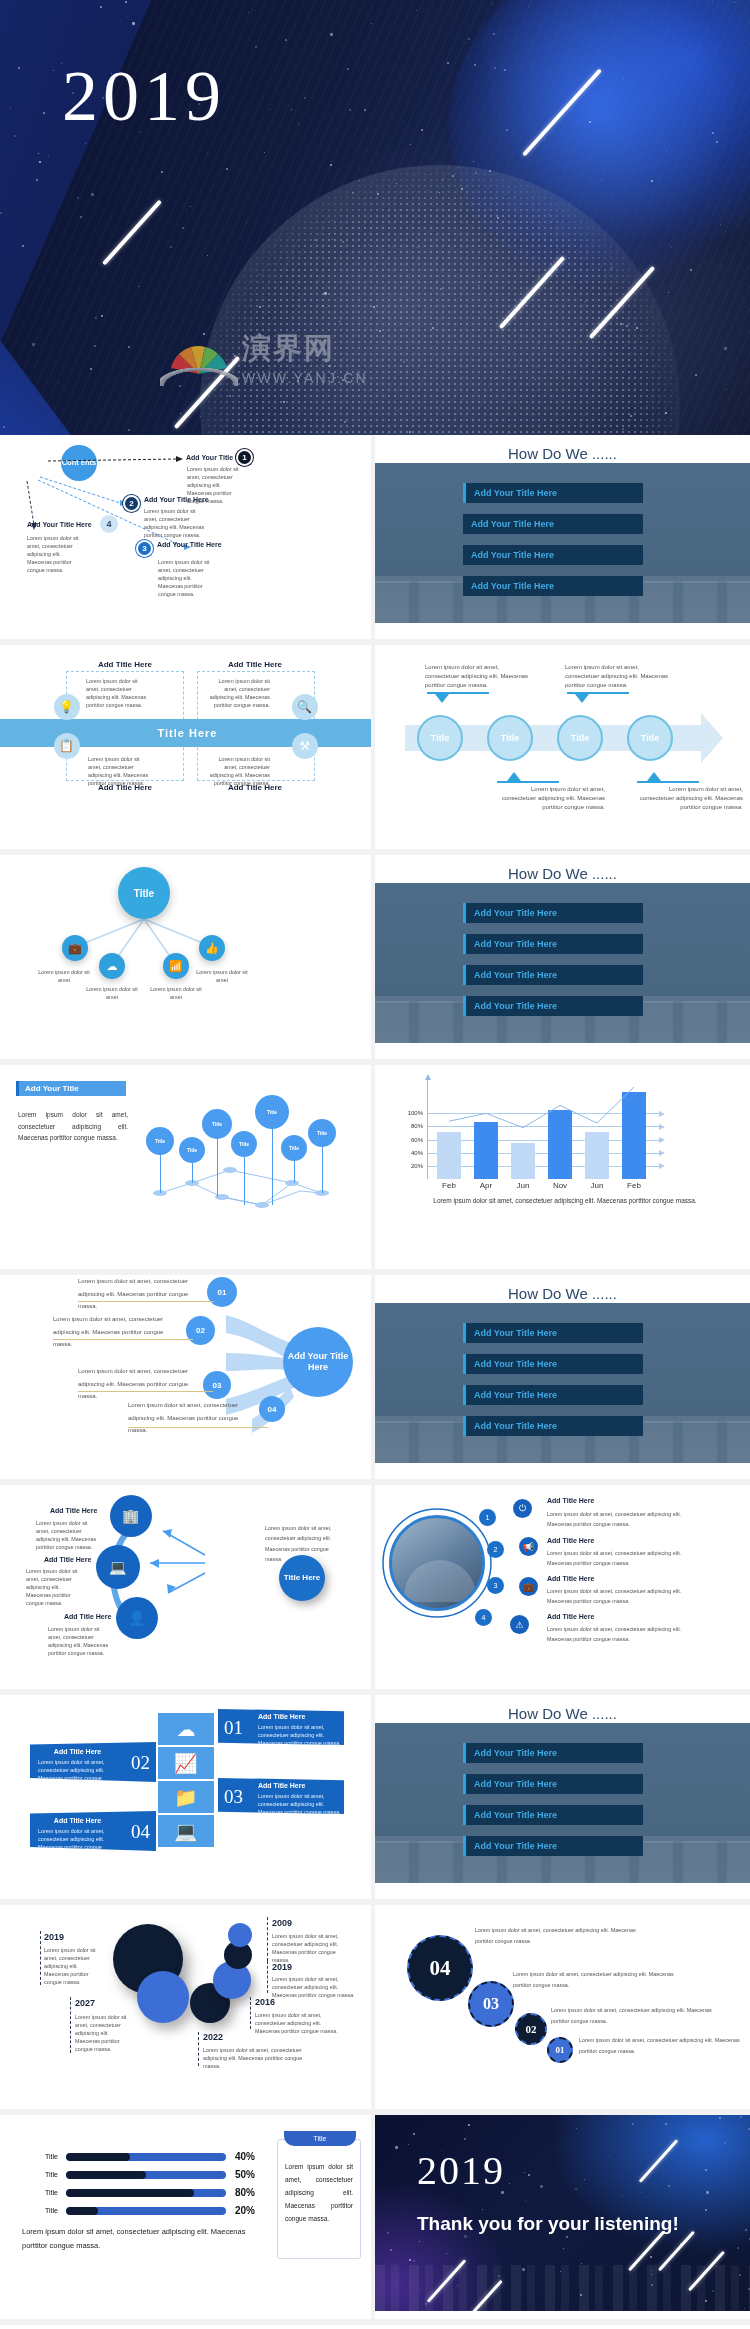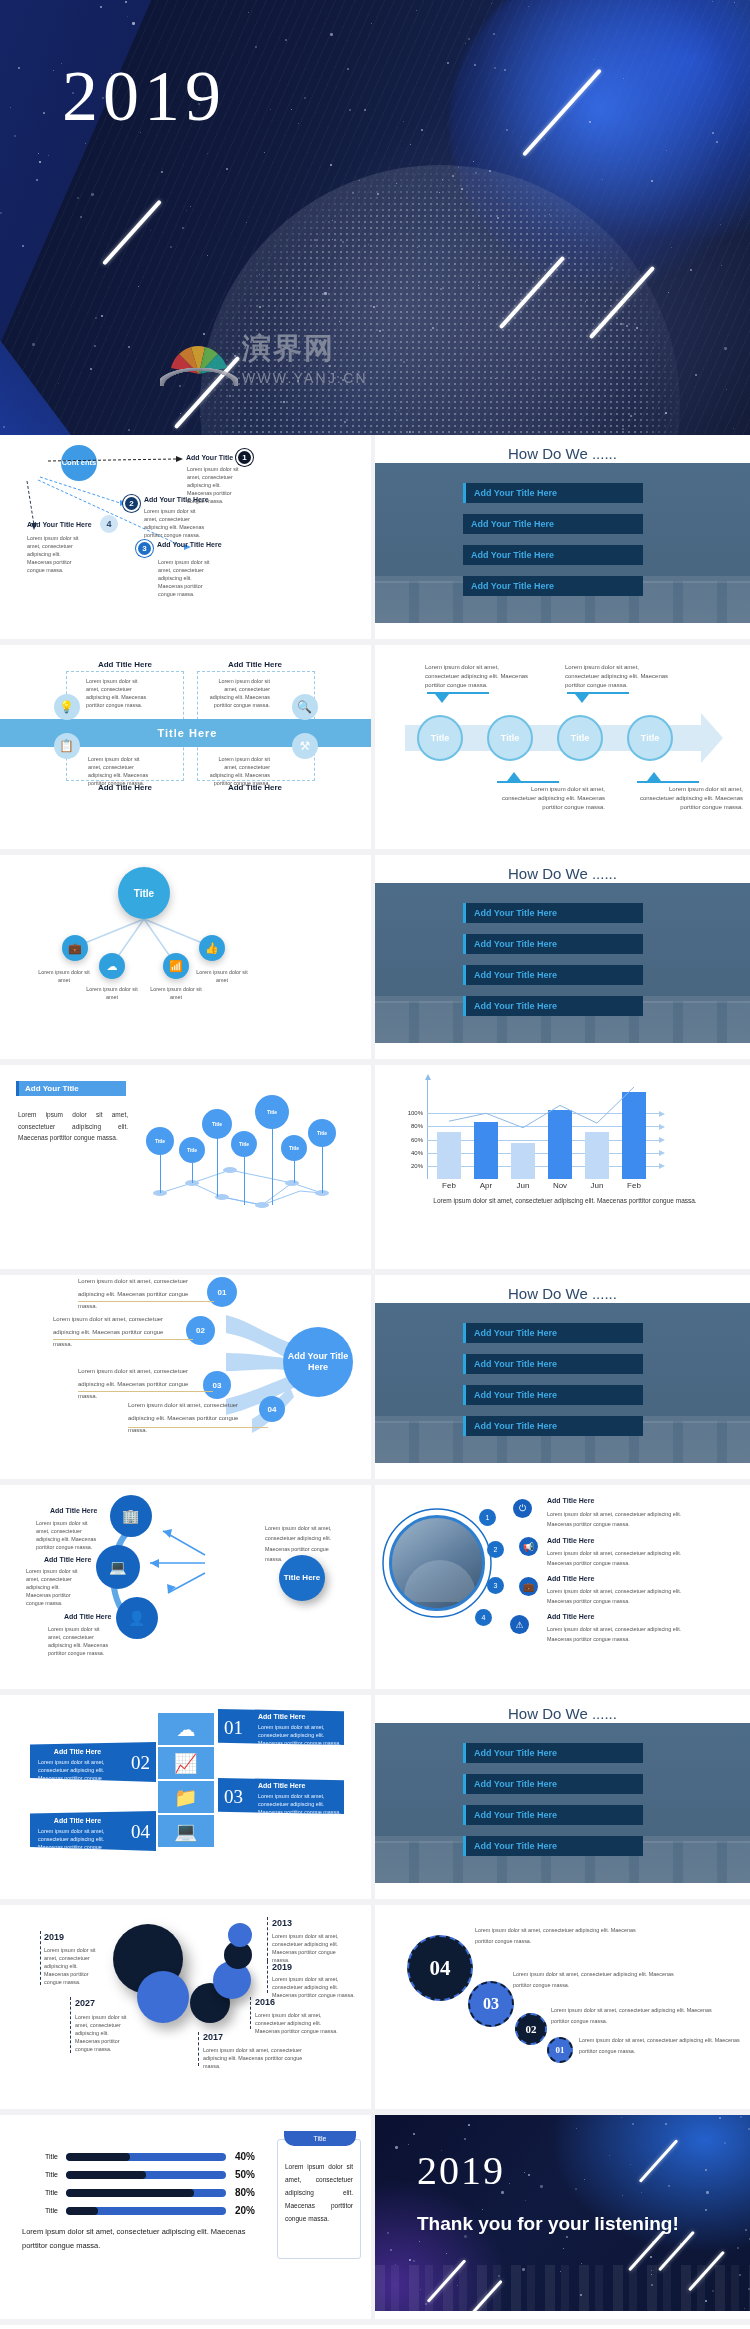--- a/index.html
+++ b/index.html
@@ -797,30 +797,30 @@
     <div class="bub" style="left:213px;top:56px;width:38px;height:38px;background:#3d6ed6;box-shadow:4px 6px 10px rgba(0,0,0,.3);"></div>
     <div class="bub" style="left:224px;top:36px;width:28px;height:28px;background:#0d1b33;"></div>
     <div class="bub" style="left:228px;top:18px;width:24px;height:24px;background:#3d6ed6;"></div>
     <div class="vline" style="left:40px;top:26px;height:54px;"></div>
     <div class="h-sm" style="position:absolute;left:44px;top:27px;font-size:9px;">2019</div>
     <div class="lorem" style="position:absolute;left:44px;top:41px;width:54px;">Lorem ipsum dolor sit amet, consectetuer adipiscing elit. Maecenas porttitor congue massa.</div>
     <div class="vline" style="left:70px;top:92px;height:56px;"></div>
     <div class="h-sm" style="position:absolute;left:75px;top:93px;font-size:9px;">2027</div>
     <div class="lorem" style="position:absolute;left:75px;top:108px;width:54px;">Lorem ipsum dolor sit amet, consectetuer adipiscing elit. Maecenas porttitor congue massa.</div>
     <div class="vline" style="left:267px;top:12px;height:44px;"></div>
-    <div class="h-sm" style="position:absolute;left:272px;top:13px;font-size:9px;">2013</div>
+    <div class="h-sm" style="position:absolute;left:272px;top:13px;font-size:9px;">2009</div>
     <div class="lorem" style="position:absolute;left:272px;top:27px;width:80px;">Lorem ipsum dolor sit amet, consectetuer adipiscing elit. Maecenas porttitor congue massa.</div>
     <div class="vline" style="left:267px;top:56px;height:32px;"></div>
     <div class="h-sm" style="position:absolute;left:272px;top:57px;font-size:9px;">2019</div>
     <div class="lorem" style="position:absolute;left:272px;top:70px;width:92px;">Lorem ipsum dolor sit amet, consectetuer adipiscing elit. Maecenas porttitor congue massa.</div>
     <div class="vline" style="left:250px;top:92px;height:32px;"></div>
     <div class="h-sm" style="position:absolute;left:255px;top:92px;font-size:9px;">2016</div>
     <div class="lorem" style="position:absolute;left:255px;top:106px;width:92px;">Lorem ipsum dolor sit amet, consectetuer adipiscing elit. Maecenas porttitor congue massa.</div>
     <div class="vline" style="left:198px;top:127px;height:34px;"></div>
-    <div class="h-sm" style="position:absolute;left:203px;top:127px;font-size:9px;">2017</div>
+    <div class="h-sm" style="position:absolute;left:203px;top:127px;font-size:9px;">2022</div>
     <div class="lorem" style="position:absolute;left:203px;top:141px;width:110px;">Lorem ipsum dolor sit amet, consectetuer adipiscing elit. Maecenas porttitor congue massa.</div>
   </div>
     </div>
 
   <div class="slide">
       <div class="inner">
     <div class="ocirc" style="left:32px;top:30px;width:66px;height:66px;background:#0d1b33;font-size:21px;border:2px dashed #3d6ed6;outline-offset:3px;">
           <span>04</span>
         </div>
     <div class="ocirc" style="left:93px;top:76px;width:46px;height:46px;background:#3d6ed6;font-size:16px;border:2px dashed #0d1b33;">

